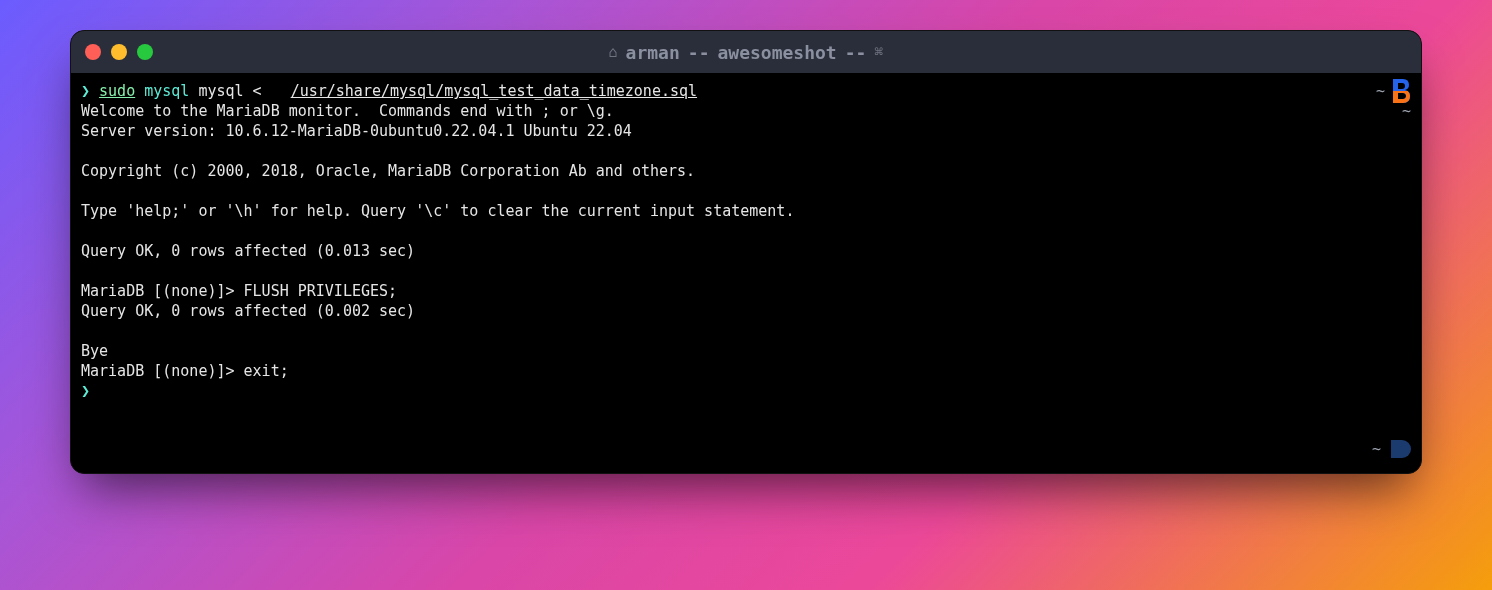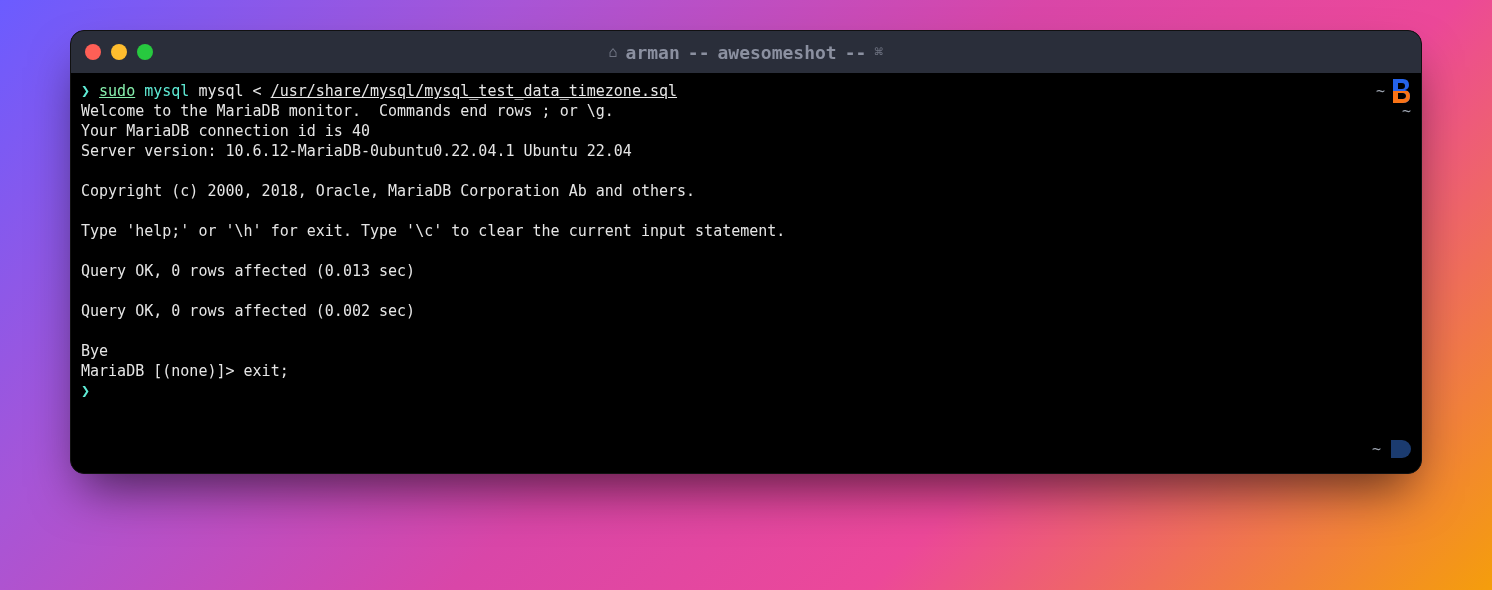--- a/index.html
+++ b/index.html
@@ -60,21 +60,21 @@
     font-size: 15px;
     line-height: 20px;
     color: #e5e5e5;
     position: relative;
     min-height: 400px;
   }
   .line { white-space: pre; }
   .prompt-caret { color: #5eead4; font-weight: bold; }
   .green-ul { color: #86efac; text-decoration: underline; margin-top: 28px; }
   .cyan { color: #5eead4; }
-  .white-ul { color: #e5e5e5; text-decoration: underline; }
+  .white-ul { color: #e5e5e5; text-decoration: underline; margin-left: 20px; }
   .blank { height: 20px; }
   .gutter {
     position: absolute;
     right: 10px;
     top: 8px;
     text-align: right;
   }
   .gutter .tilde { color: #9ca3af; font-size: 15px; line-height: 20px; height:20px; }
   .gutter .icon-row { display:flex; align-items:center; gap:6px; height:20px; }
   .b-icon {
@@ -131,30 +131,30 @@
           <path d="M2 0 h10 q6 0 6 6 q0 4 -4 5 q5 1 5 6 q0 7 -7 7 h-10 z M7 4 v6 h4 q3 0 3 -3 q0 -3 -3 -3 z M7 14 v6 h5 q3 0 3 -3 q0 -3 -3 -3 z" fill="#f97316" transform="translate(0,0)" clip-path="inset(12 0 0 0)"></path>
           <rect x="0" y="0" width="20" height="12" fill="#2563eb" opacity="0"></rect>
         </svg>
       </div>
       <div class="tilde">~</div>
     </div>
 
     <div class="line"><span class="prompt-caret">❯</span> <span class="green-ul">sudo</span> <span class="cyan">mysql</span> <span>mysql</span> <span>&lt;</span> <span class="white-ul">/usr/share/mysql/mysql_test_data_timezone.sql</span></div>
 
 
-    <div class="line">Welcome to the MariaDB monitor.  Commands end rows ; or \g.</div>
-    <div class="line">Your MariaDB connection id is 40</div>
+    <div class="line">Welcome to the MariaDB monitor.  Commands end with ; or \g.</div>
     <div class="line">Server version: 10.6.12-MariaDB-0ubuntu0.22.04.1 Ubuntu 22.04</div>
     <div class="blank"></div>
     <div class="line">Copyright (c) 2000, 2018, Oracle, MariaDB Corporation Ab and others.</div>
     <div class="blank"></div>
-    <div class="line">Type 'help;' or '\h' for exit. Type '\c' to clear the current input statement.</div>
+    <div class="line">Type 'help;' or '\h' for help. Query '\c' to clear the current input statement.</div>
     <div class="blank"></div>
     <div class="line">Query OK, 0 rows affected (0.013 sec)</div>
     <div class="blank"></div>
+    <div class="line">MariaDB [(none)]&gt; FLUSH PRIVILEGES;</div>
     <div class="line">Query OK, 0 rows affected (0.002 sec)</div>
     <div class="blank"></div>
     <div class="line">Bye</div>
     <div class="line">MariaDB [(none)]&gt; exit;</div>
 
     <div class="line"><span class="prompt-caret">❯</span></div>
 
     <div class="bottom-gutter">
       <span class="tilde">~</span>
       <span class="half-b"></span>

